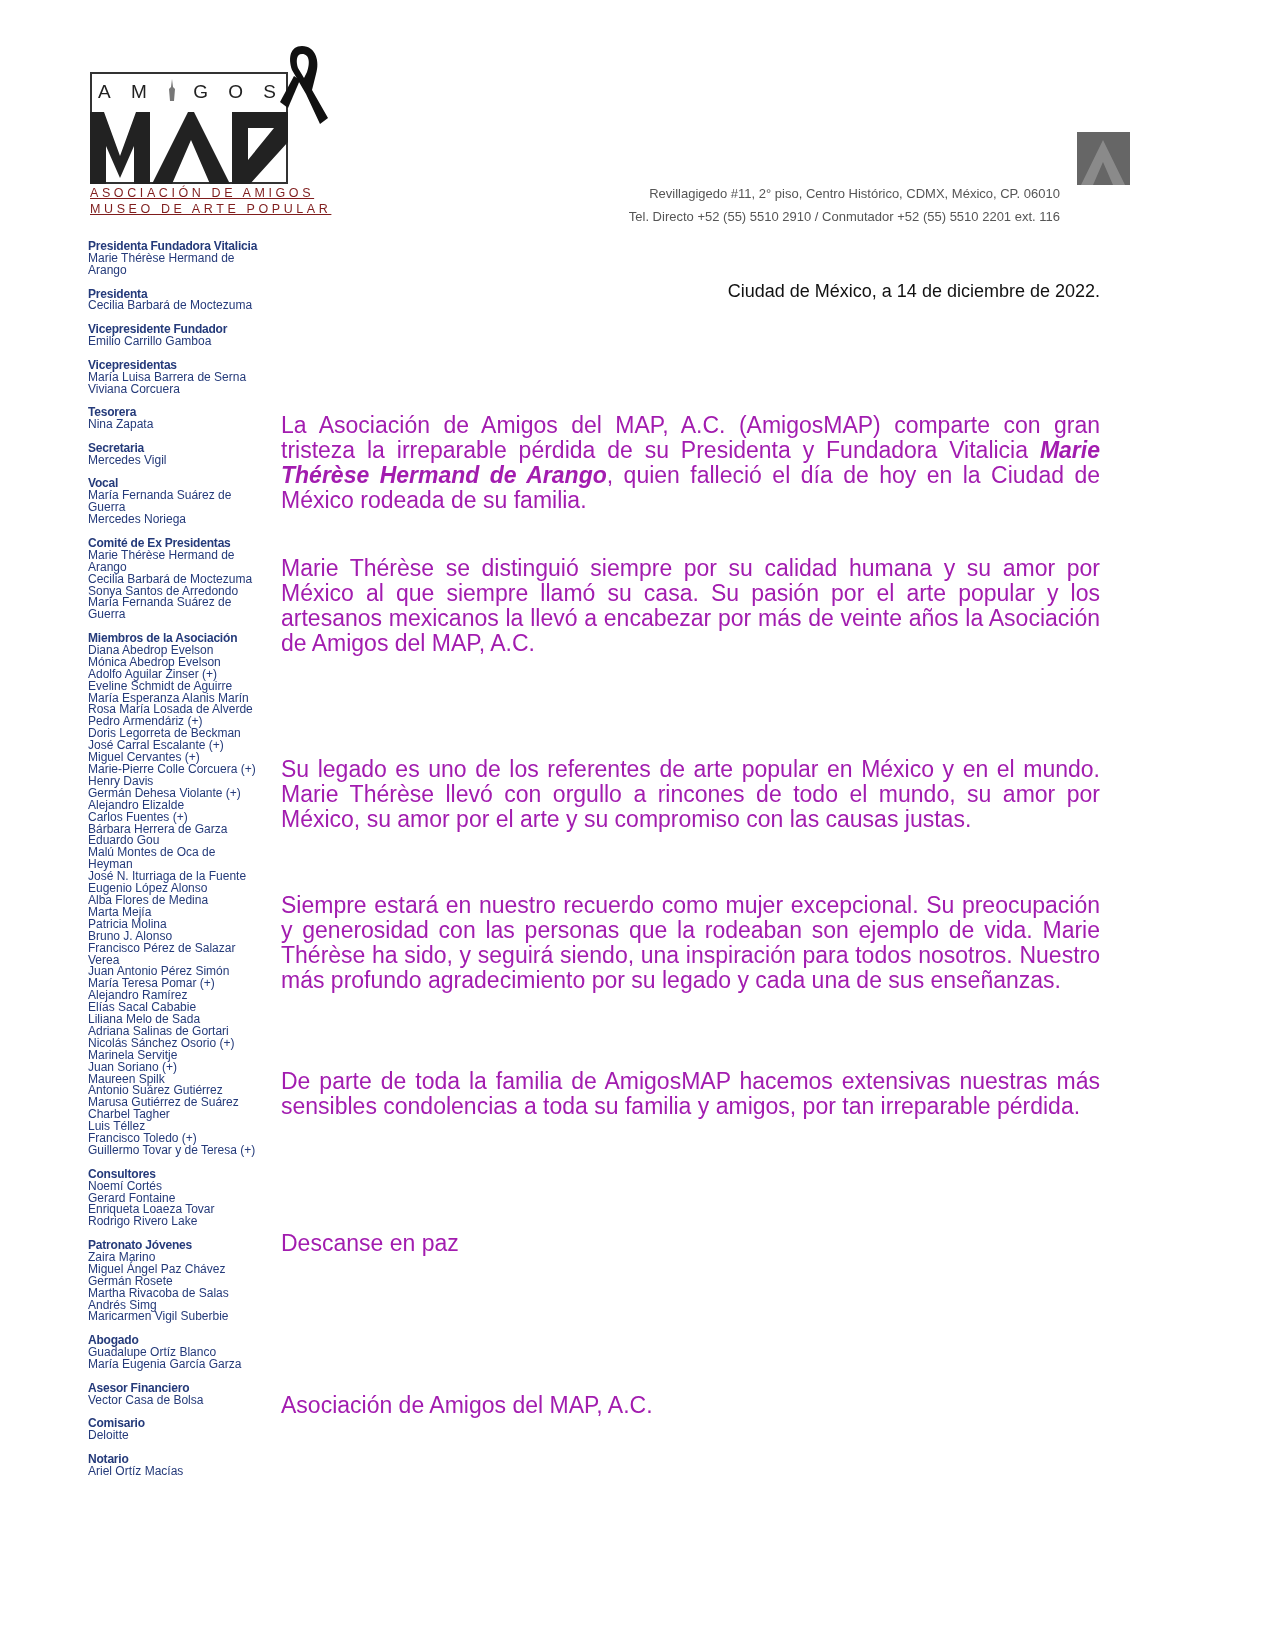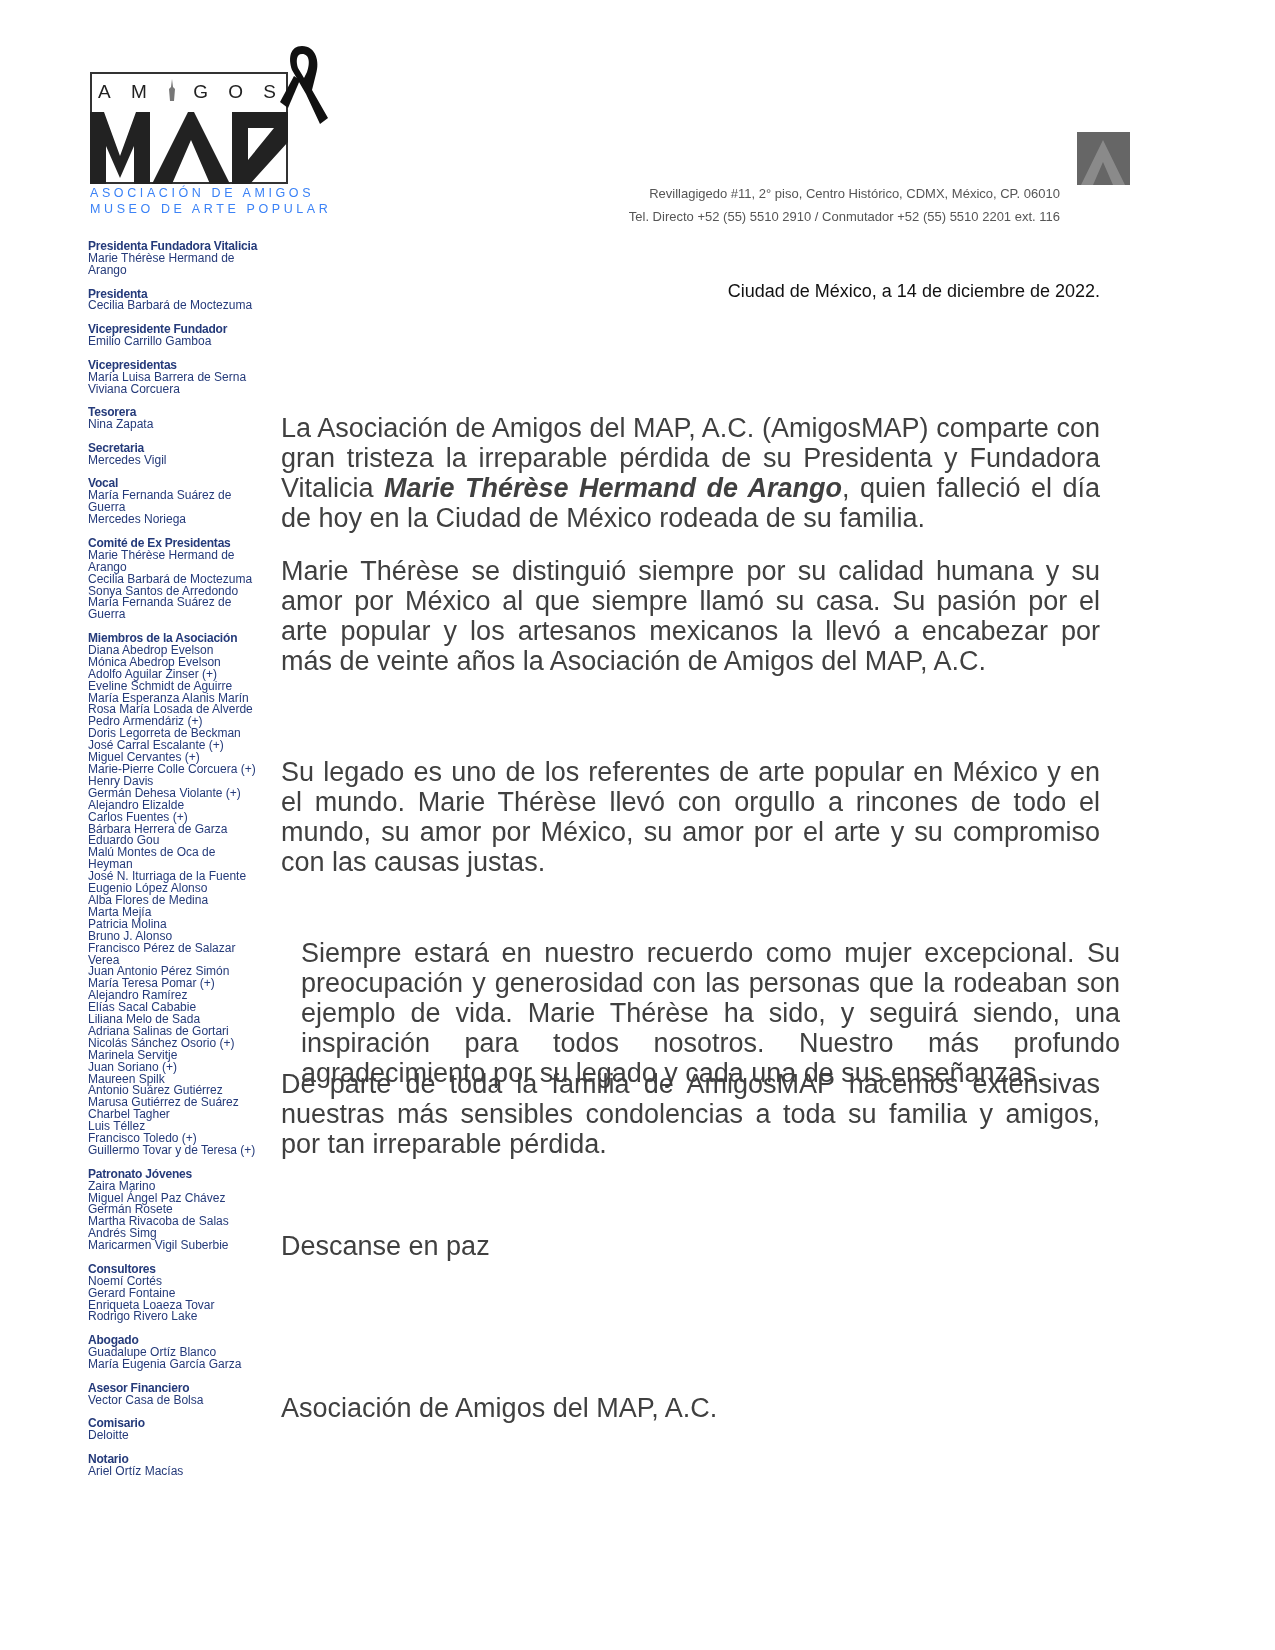--- a/index.html
+++ b/index.html
@@ -3,42 +3,42 @@
 <meta charset="utf-8">
 <style>
   html, body { margin:0; padding:0; background:#fff; }
   body { width:1275px; height:1650px; position:relative; overflow:hidden; font-family:"Liberation Sans", sans-serif; color:#111; }
 
   
   .logo { position:absolute; left:88px; top:44px; width:240px; height:175px; }
   .logo-box { position:absolute; left:2px; top:28px; width:198px; height:112px; border:2px solid #333; box-sizing:border-box; background:#fff; }
   .logo-amigos { position:absolute; left:2px; top:32px; width:198px; height:32px; display:flex; justify-content:space-around; align-items:center; font-size:19px; letter-spacing:4px; color:#222; }
   .logo-map { position:absolute; left:2px; top:68px; width:198px; height:72px; }
-  .logo-sub { position:absolute; left:2px; font-size:12.5px; letter-spacing:3.6px; color:#3b82f6; white-space:nowrap; }
+  .logo-sub { position:absolute; left:2px; font-size:12.5px; letter-spacing:3.6px; color:#7f1d1d; white-space:nowrap;text-decoration:underline; }
   .ribbon { position:absolute; left:192px; top:0px; width:48px; height:82px; }
 
   
   .addr { position:absolute; right:215px; top:142px; text-align:right; font-size:13px; color:#555; line-height:23px;margin-top:40px; }
   .addr-logo { position:absolute; left:1077px; top:132px; width:53px; height:53px; background:#666; overflow:hidden; }
 
   
   .sidebar { position:absolute; left:88px; top:241px; width:175px; color:#243a7a; font-size:12px; line-height:11.9px; }
   .sb-group { margin-bottom:11.8px; }
   .sb-title { font-weight:bold; letter-spacing:-0.2px; }
   .sb-name { font-style:normal; }
 
   
   .date { position:absolute; right:175px; top:281px; font-size:18px; color:#111; }
-  .body { position:absolute; left:281px; width:819px; font-size:27px; line-height:30px; text-align:justify; color:#404040; }
+  .body { position:absolute; left:281px; width:819px; font-size:23px; line-height:25px; text-align:justify; color:#a21caf; }
   .body p { margin:0; }
   .em { font-weight:bold; font-style:italic; }
   .p1 { top:413px; }
   .p2 { top:556px; }
   .p3 { top:757px; }
-  .p4 { top:938px;margin-left:20px; }
+  .p4 { top:893px; }
   .p5 { top:1069px; }
   .p6 { top:1211px;margin-top:20px; }
   .p7 { top:1393px; }
 </style>
 </head>
 <body>
 
 <div class="logo">
   <div class="logo-box"></div>
   <div class="logo-amigos">
@@ -155,36 +155,36 @@
       <div class="sb-name">Juan Soriano (+)</div>
       <div class="sb-name">Maureen Spilk</div>
       <div class="sb-name">Antonio Suárez Gutiérrez</div>
       <div class="sb-name">Marusa Gutiérrez de Suárez</div>
       <div class="sb-name">Charbel Tagher</div>
       <div class="sb-name">Luis Téllez</div>
       <div class="sb-name">Francisco Toledo (+)</div>
       <div class="sb-name">Guillermo Tovar y de Teresa (+)</div>
     </div>
     <div class="sb-group">
+      <div class="sb-title">Consultores</div>
+      <div class="sb-name">Noemí Cortés</div>
+      <div class="sb-name">Gerard Fontaine</div>
+      <div class="sb-name">Enriqueta Loaeza Tovar</div>
+      <div class="sb-name">Rodrigo Rivero Lake</div>
+    </div>
+    <div class="sb-group">
       <div class="sb-title">Patronato Jóvenes</div>
       <div class="sb-name">Zaira Marino</div>
       <div class="sb-name">Miguel Ángel Paz Chávez</div>
       <div class="sb-name">Germán Rosete</div>
       <div class="sb-name">Martha Rivacoba de Salas</div>
       <div class="sb-name">Andrés Simg</div>
       <div class="sb-name">Maricarmen Vigil Suberbie</div>
     </div>
     <div class="sb-group">
-      <div class="sb-title">Consultores</div>
-      <div class="sb-name">Noemí Cortés</div>
-      <div class="sb-name">Gerard Fontaine</div>
-      <div class="sb-name">Enriqueta Loaeza Tovar</div>
-      <div class="sb-name">Rodrigo Rivero Lake</div>
-    </div>
-    <div class="sb-group">
       <div class="sb-title">Abogado</div>
       <div class="sb-name">Guadalupe Ortíz Blanco</div>
       <div class="sb-name">María Eugenia García Garza</div>
     </div>
     <div class="sb-group">
       <div class="sb-title">Asesor Financiero</div>
       <div class="sb-name">Vector Casa de Bolsa</div>
     </div>
     <div class="sb-group">
       <div class="sb-title">Comisario</div>

